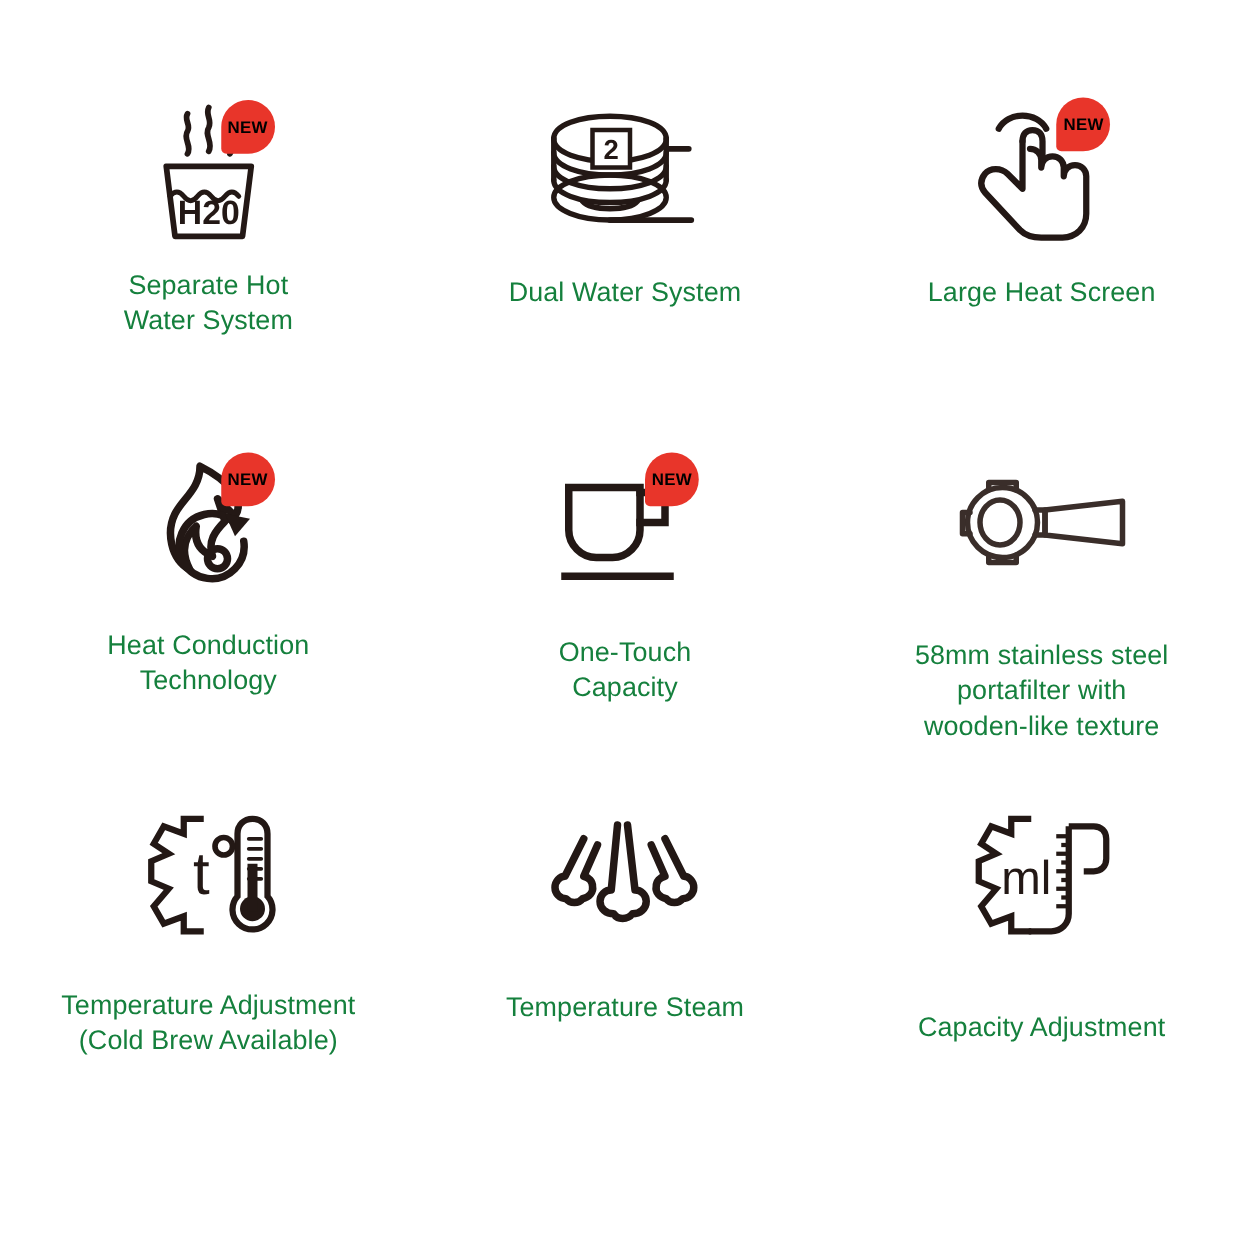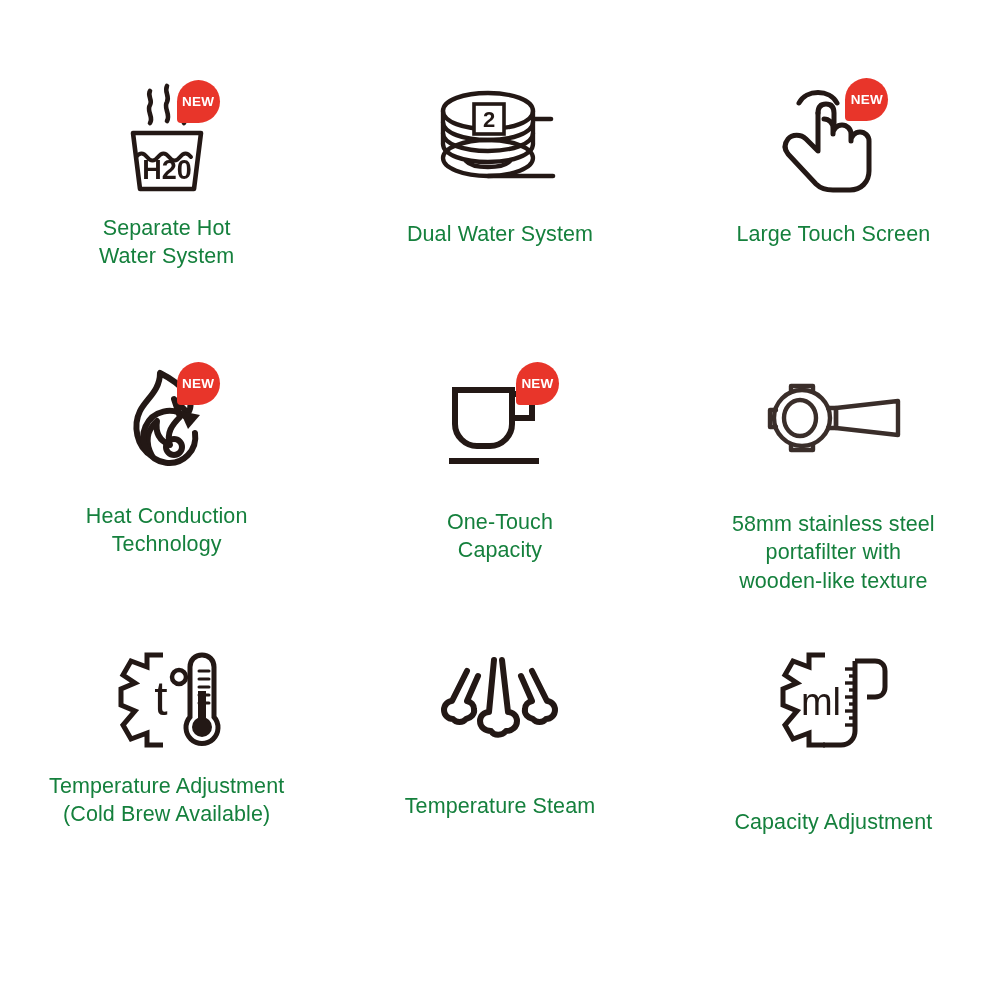--- a/index.html
+++ b/index.html
@@ -48,21 +48,21 @@
 
   .new-badge {
     position: absolute;
     width: 43px;
     height: 43px;
     background: #e8352a;
     border-radius: 50% 50% 50% 4px;
     display: flex;
     align-items: center;
     justify-content: center;
-    color: #ffffff;
+    color: #000000;
     font-size: 13.5px;
     font-weight: bold;
     letter-spacing: 0.2px;
     font-family: "Liberation Sans", sans-serif;
     line-height: 1;
   }
 
   .feature-label {
     margin-top: 14px;
     text-align: center;
@@ -80,21 +80,21 @@
   .cell-3 .new-badge { top: 2px; right: 20px; }
   .cell-4 .new-badge { top: 4px; right: 22px; }
   .cell-5 .new-badge { top: 4px; right: 16px; }
 
   .cell-1 .feature-label { margin-top: 18px; }
   .cell-2 .feature-label { margin-top: 24px; }
   .cell-3 .feature-label { margin-top: 24px; }
   .cell-4 .feature-label { margin-top: 24px; }
   .cell-5 .feature-label { margin-top: 30px; }
   .cell-6 .feature-label { margin-top: 32px; text-align: center; }
-  .cell-7 .feature-label { margin-top: 12px; }
+  .cell-7 .feature-label { margin-top: 30px; }
   .cell-8 .feature-label { margin-top: 32px; }
   .cell-9 .feature-label { margin-top: 48px; }
 </style>
 </head>
 <body>
 
 <div class="feature-grid">
 
   <div class="row-spacer"></div>
 
@@ -174,21 +174,21 @@
                    C64 48 60 52 60 57
                    L60 51
                    C60 46 56 42 51 42"></path>
           <path d="M45 36 C45 30 48 27 53 27 C58 27 61 30 61 36 L61 50"></path>
         </g>
       </svg>
       <div class="new-badge">
         <span>NEW</span>
       </div>
     </div>
-    <div class="feature-label">Large Touch Screen</div>
+    <div class="feature-label">Large Heat Screen</div>
   </div>
 
   <div class="feature-cell cell-4">
     <div class="icon-wrap">
       <svg width="130" height="118" viewBox="0 0 130 118">
         <g fill="none" stroke="#231815" stroke-width="6" stroke-linecap="round" stroke-linejoin="round">
 
           <path d="M58 14
                    C58 32 44 40 38 52
                    C31 66 34 88 50 97

